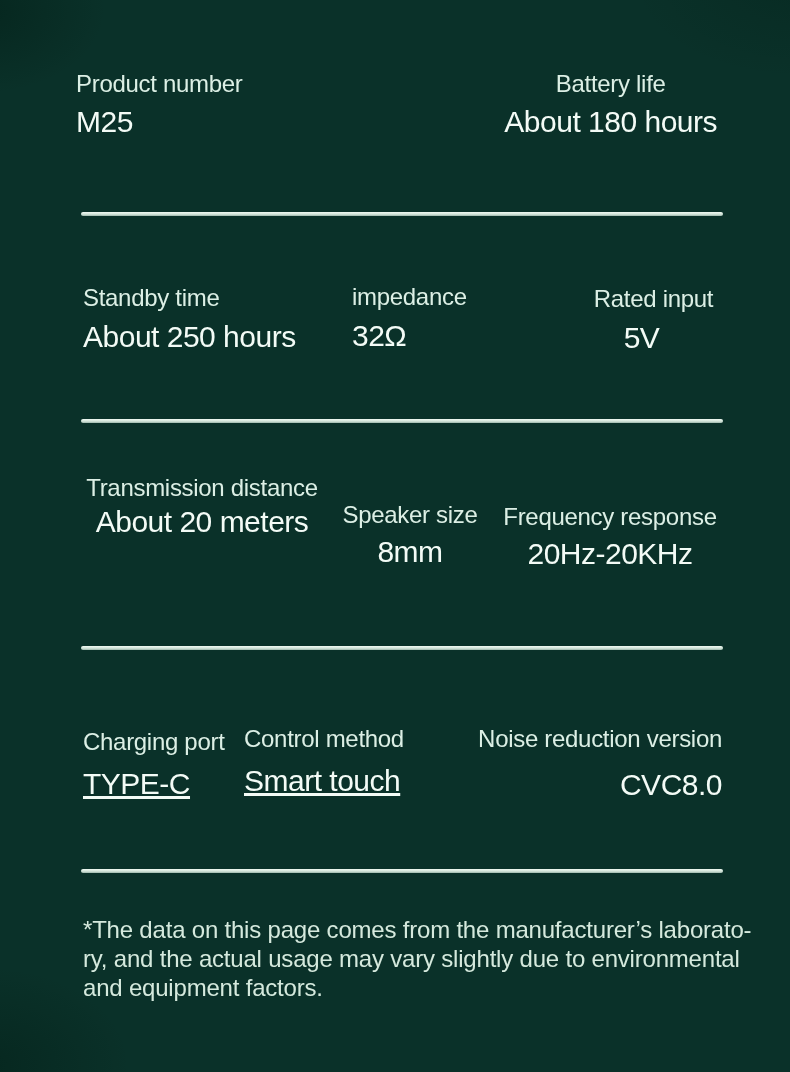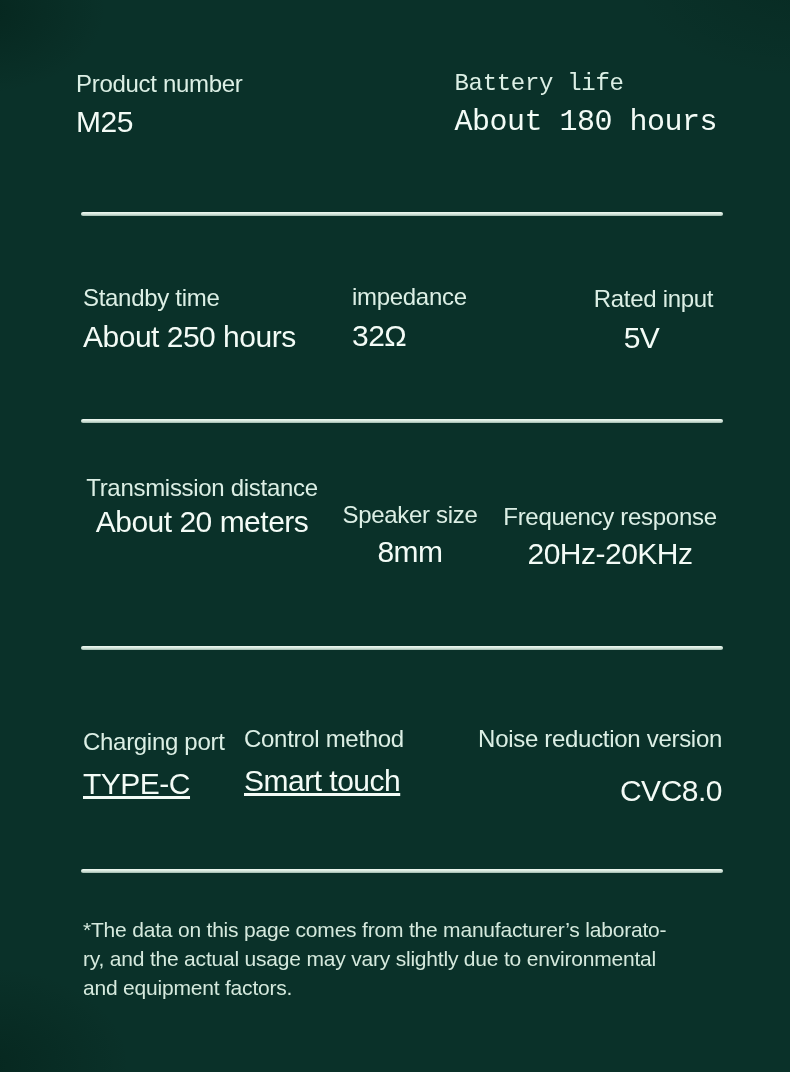--- a/index.html
+++ b/index.html
@@ -32,60 +32,60 @@
   }
   .value {
     font-size: 30px;
     line-height: 36px;
     letter-spacing: -0.5px;
     color: #f3fbf6;
     font-weight: 400;
   }
   
   .r1c1 { left: 76px;  top: 70px; }
-  .r1c2 { right: 73px; top: 70px; text-align: left; font-family: Liberation Mono, monospace; }
+  .r1c2 { right: 73px; top: 70px; text-align: center; }
   .r1c1 .value, .r1c2 .value { margin-top: 6px; }
   
   .r2c1 { left: 83px;  top: 284px; }
   .r2c2 { left: 352px; top: 283px; }
   .r2c3 { left: 589px; top: 285px; width: 129px; text-align: center; }
   .r2c1 .value, .r2c2 .value { margin-top: 7px; }
   .r2c3 .value { margin-top: 7px; margin-right: 24px; }
   
   .r3c1 { left: 83px;  top: 474px; width: 238px; text-align: center; }
   .r3c2 { left: 342px; top: 501px; width: 136px; text-align: center; }
   .r3c3 { left: 502px; top: 503px; width: 216px; text-align: center; }
   .r3c1 .value { margin-top: 2px; }
   .r3c2 .value, .r3c3 .value { margin-top: 5px; }
   
   .r4c1 { left: 83px;  top: 728px; }
   .r4c2 { left: 244px; top: 725px; }
   .r4c3 { right: 68px; top: 725px; text-align: right; }
   .r4c1 .value, .r4c2 .value { margin-top: 10px; text-decoration: underline; }
-  .r4c3 .value { margin-top: 20px; }
+  .r4c3 .value { margin-top: 14px; }
   
   .divider {
     position: absolute;
     left: 81px;
     width: 642px;
     height: 4px;
     border-radius: 2px;
     background: linear-gradient(to bottom, #f0f9f2 0%, #d3e5da 55%, #9db6ab 100%);
   }
   .d1 { top: 212px; }
   .d2 { top: 419px; }
   .d3 { top: 646px; }
   .d4 { top: 869px; }
   
   .footer {
     position: absolute;
     left: 83px;
     top: 915px;
     color: #d5e9dd;
-    font-size: 21px;
+    font-size: 24px;
     line-height: 29px;
     letter-spacing: -0.2px;
     font-weight: 400;
   }
 </style>
 </head>
 <body>
 
 <main class="sheet">
 

